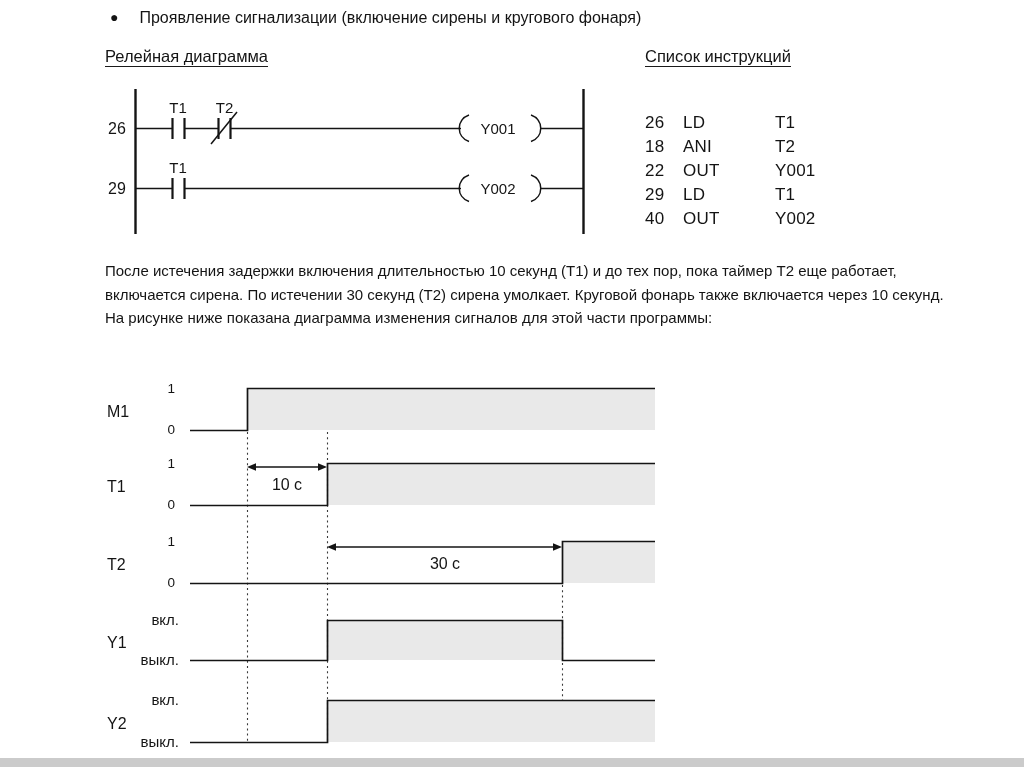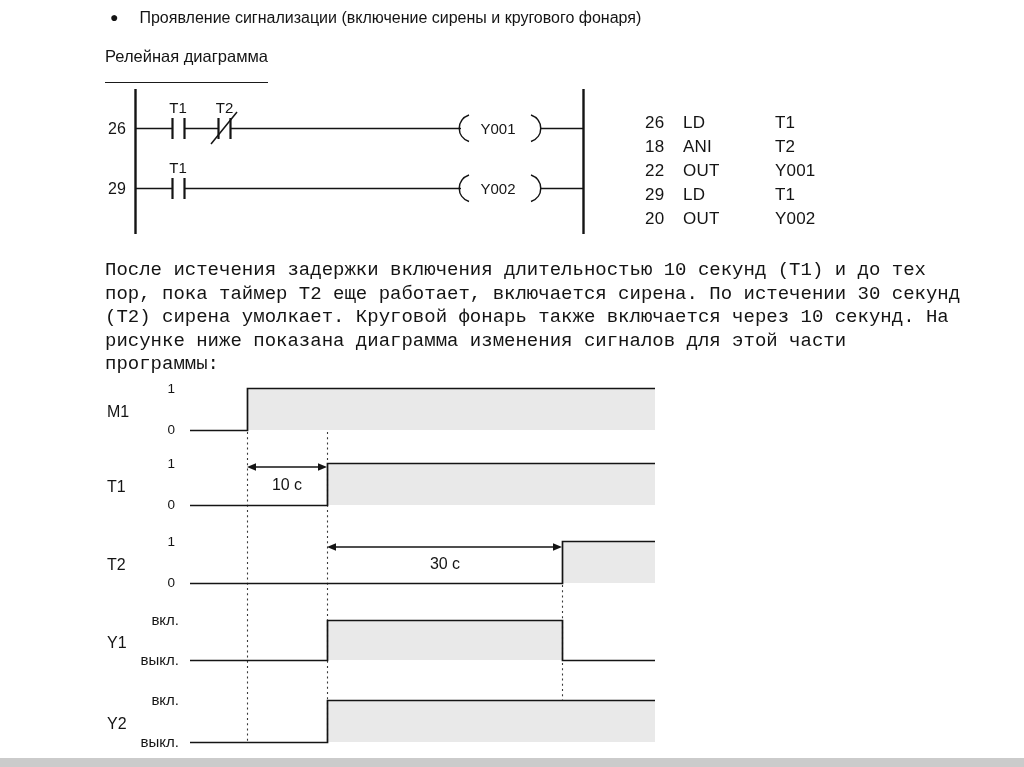--- a/index.html
+++ b/index.html
@@ -7,30 +7,30 @@
   body {
     font-family:"Liberation Sans","DejaVu Sans",sans-serif;
     background:#ffffff; color:#141414;
   }
   .page { position:relative; width:1024px; height:767px; background:#ffffff; overflow:hidden; }
   .abs { position:absolute; }
 
   .title-row { left:110px; top:9px; display:flex; align-items:center; gap:21px; font-size:16px; }
   .bullet { font-size:14px; line-height:1; transform:translateY(-1px); }
 
-  .section-heading { font-size:16.5px; padding-bottom:16px; border-bottom:1.4px solid #1a1a1a; display:inline-block; }
+  .section-heading { font-size:16.5px; padding-bottom:0; border-bottom:1.4px solid #1a1a1a; display:inline-block; }
   #heading-ladder { left:105px; top:47px; }
   #heading-instr  { left:645px; top:47px; }
 
   .instr { left:645px; top:111px; font-size:17px; line-height:24px; letter-spacing:0.2px; }
   .instr-row { display:flex; }
   .instr-step { width:38px; }
   .instr-op { width:92px; }
 
-  .para { left:105px; top:259px; width:858px; font-size:19px; line-height:23.5px;font-family:Liberation Mono, monospace; }
+  .para { left:105px; top:259px; width:858px; font-size:15px; line-height:23.5px; }
 
   svg { display:block; overflow:visible; }
   svg text { font-family:"Liberation Sans","DejaVu Sans",sans-serif; fill:#141414; }
 
   .w    { stroke:#141414; stroke-width:1.5; }
   .c    { stroke:#141414; stroke-width:2.2; }
   .rail { stroke:#141414; stroke-width:2.4; }
   .coil { fill:none; stroke:#141414; stroke-width:1.5; }
 
   .fill { fill:#e9e9e9; }
@@ -44,20 +44,21 @@
 <body>
 
 <div class="page">
 
   <div class="abs title-row">
     <span class="bullet">●</span>
     <span>Проявление сигнализации (включение сирены и кругового фонаря)</span>
   </div>
 
   <div class="abs section-heading" id="heading-ladder">Релейная диаграмма</div>
+  <div class="abs section-heading" id="heading-instr">Список инструкций</div>
 
   <svg class="abs" style="left:100px; top:85px;" width="500" height="155" viewBox="0 0 500 155">
     <line class="rail" x1="35.5" y1="4" x2="35.5" y2="149"></line>
     <line class="rail" x1="483.5" y1="4" x2="483.5" y2="149"></line>
 
     <g>
       <text x="8" y="49" font-size="16">26</text>
       <line class="w" x1="35" y1="43.5" x2="72" y2="43.5"></line>
       <line class="c" x1="72.5" y1="33" x2="72.5" y2="54"></line>
       <line class="c" x1="84.5" y1="33" x2="84.5" y2="54"></line>
@@ -103,21 +104,21 @@
       <span class="instr-step">22</span>
       <span class="instr-op">OUT</span>
       <span class="instr-operand">Y001</span>
     </div>
     <div class="instr-row">
       <span class="instr-step">29</span>
       <span class="instr-op">LD</span>
       <span class="instr-operand">T1</span>
     </div>
     <div class="instr-row">
-      <span class="instr-step">20</span>
+      <span class="instr-step">40</span>
       <span class="instr-op">OUT</span>
       <span class="instr-operand">Y002</span>
     </div>
   </div>
 
   <div class="abs para">После истечения задержки включения длительностью 10 секунд (T1) и до тех пор, пока таймер T2 еще работает, включается сирена. По истечении 30 секунд (T2) сирена умолкает. Круговой фонарь также включается через 10 секунд. На рисунке ниже показана диаграмма изменения сигналов для этой части программы:</div>
 
   <svg class="abs" style="left:95px; top:368px;" width="590" height="392" viewBox="0 0 590 392">
 
     <rect class="fill" x="152" y="20" width="408" height="42"></rect>

